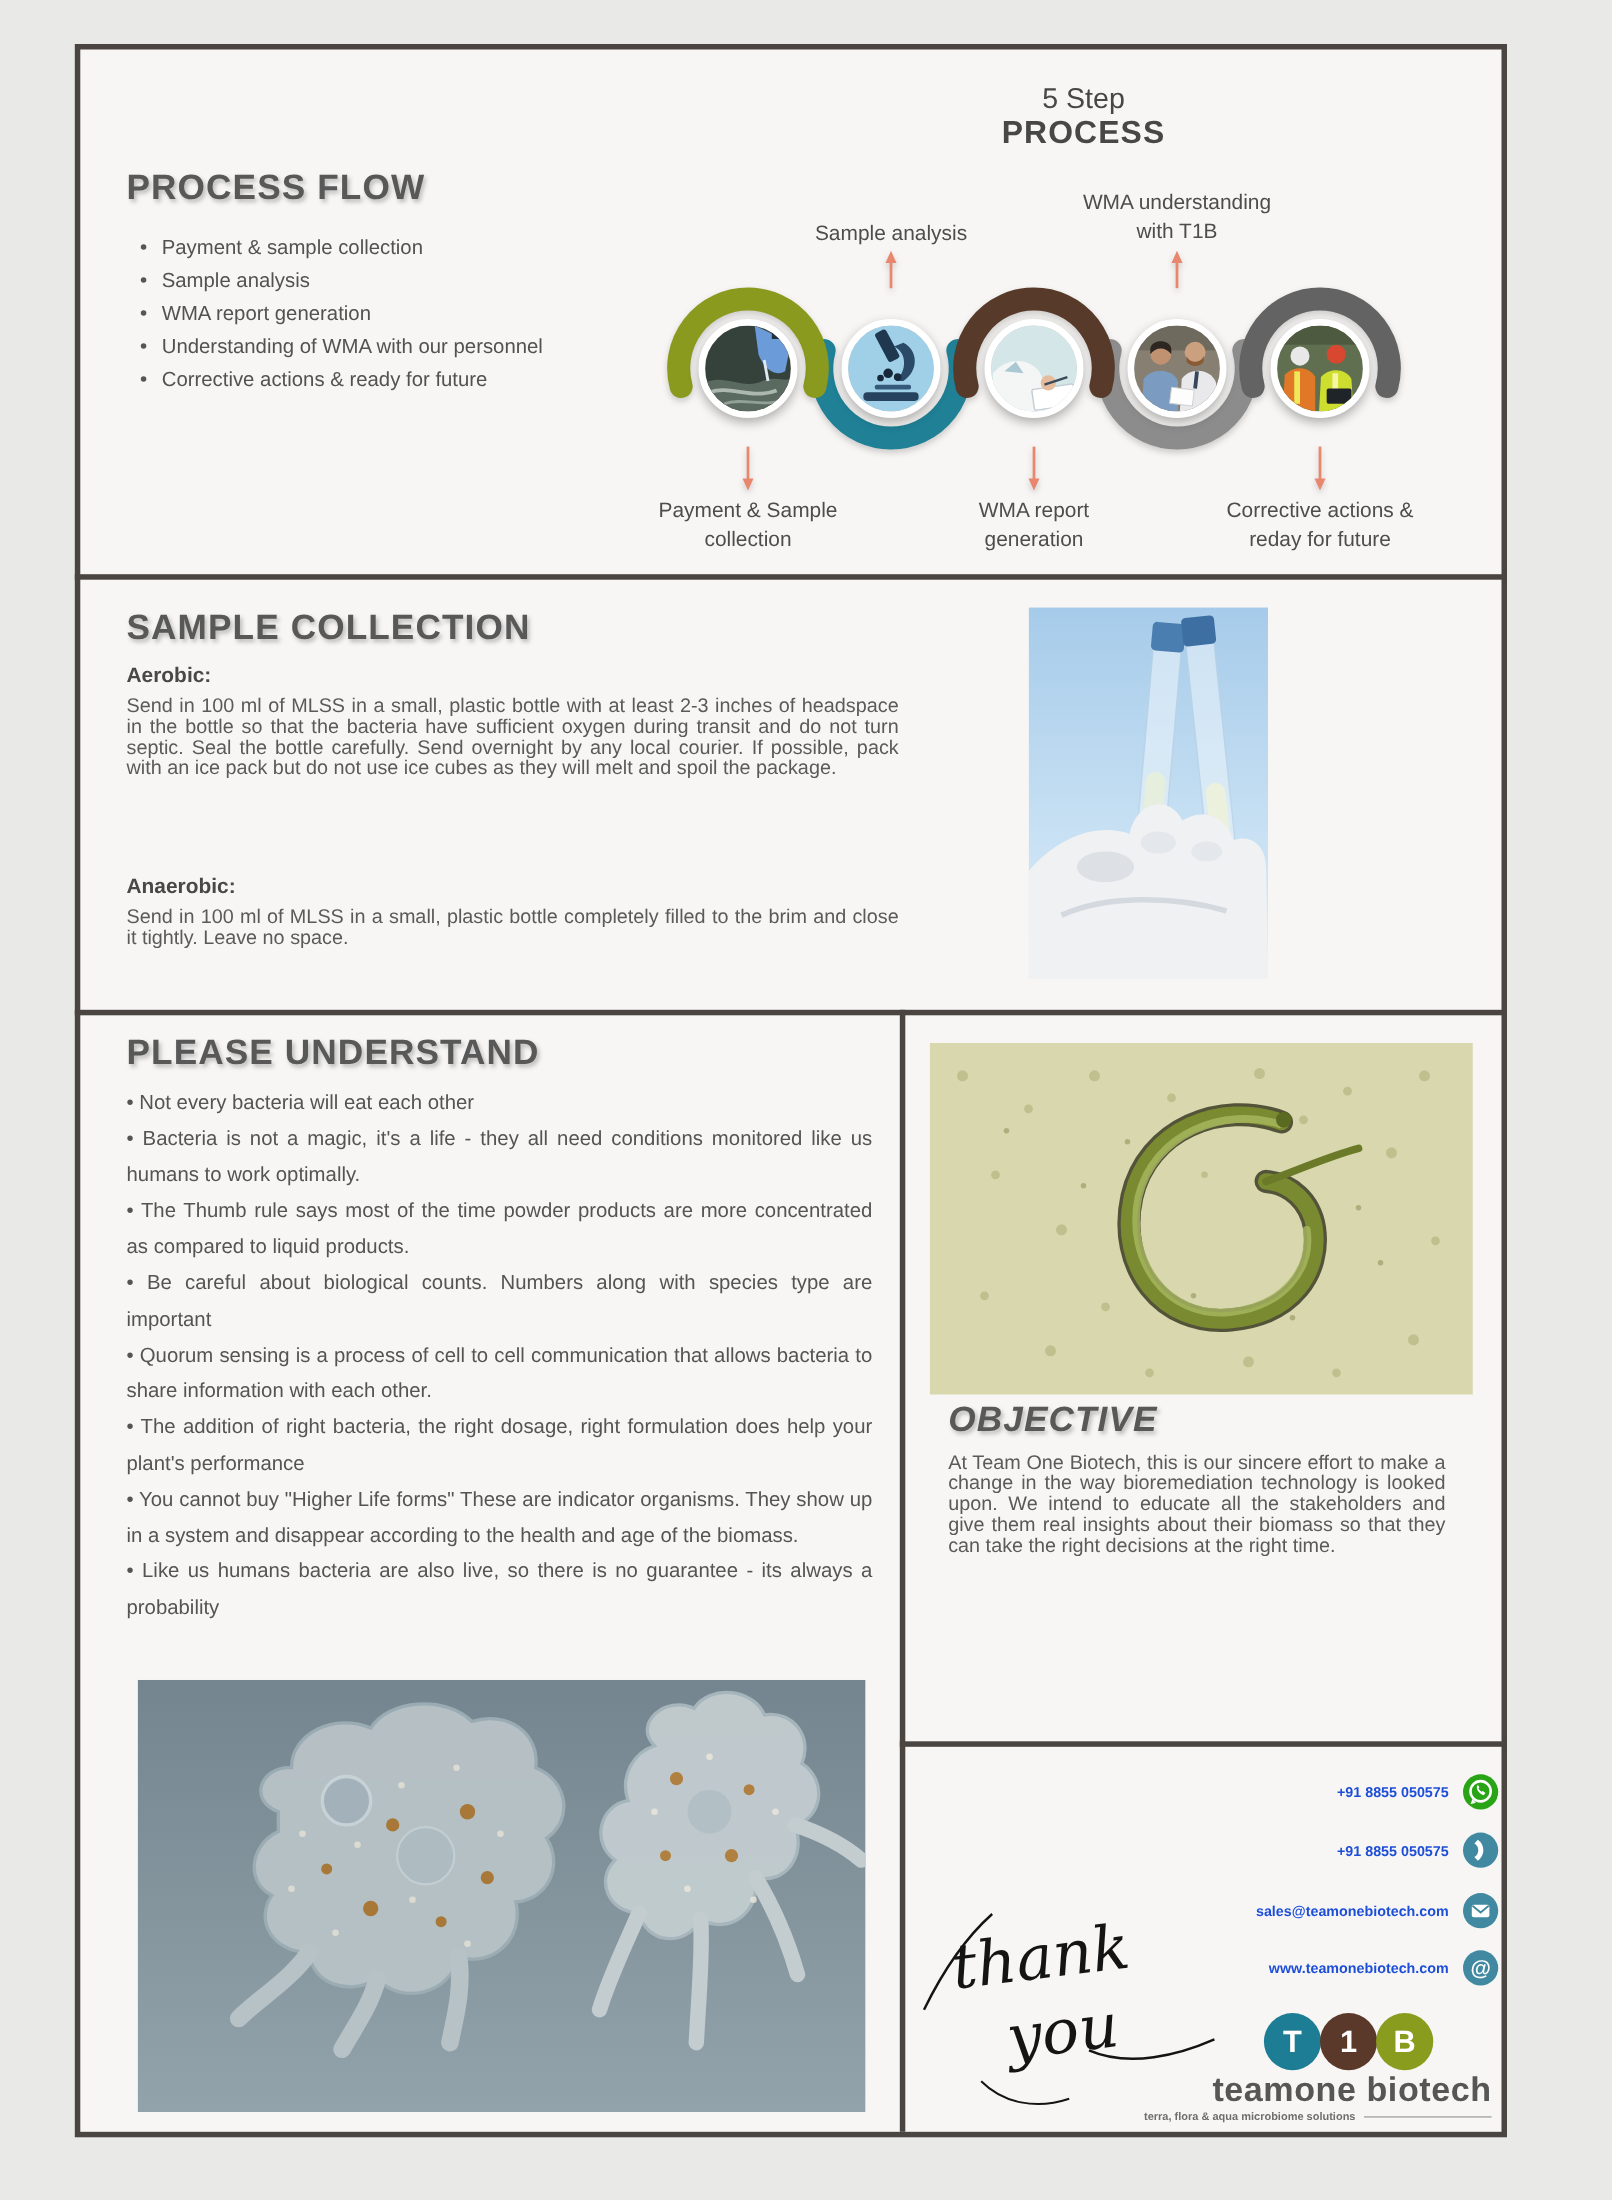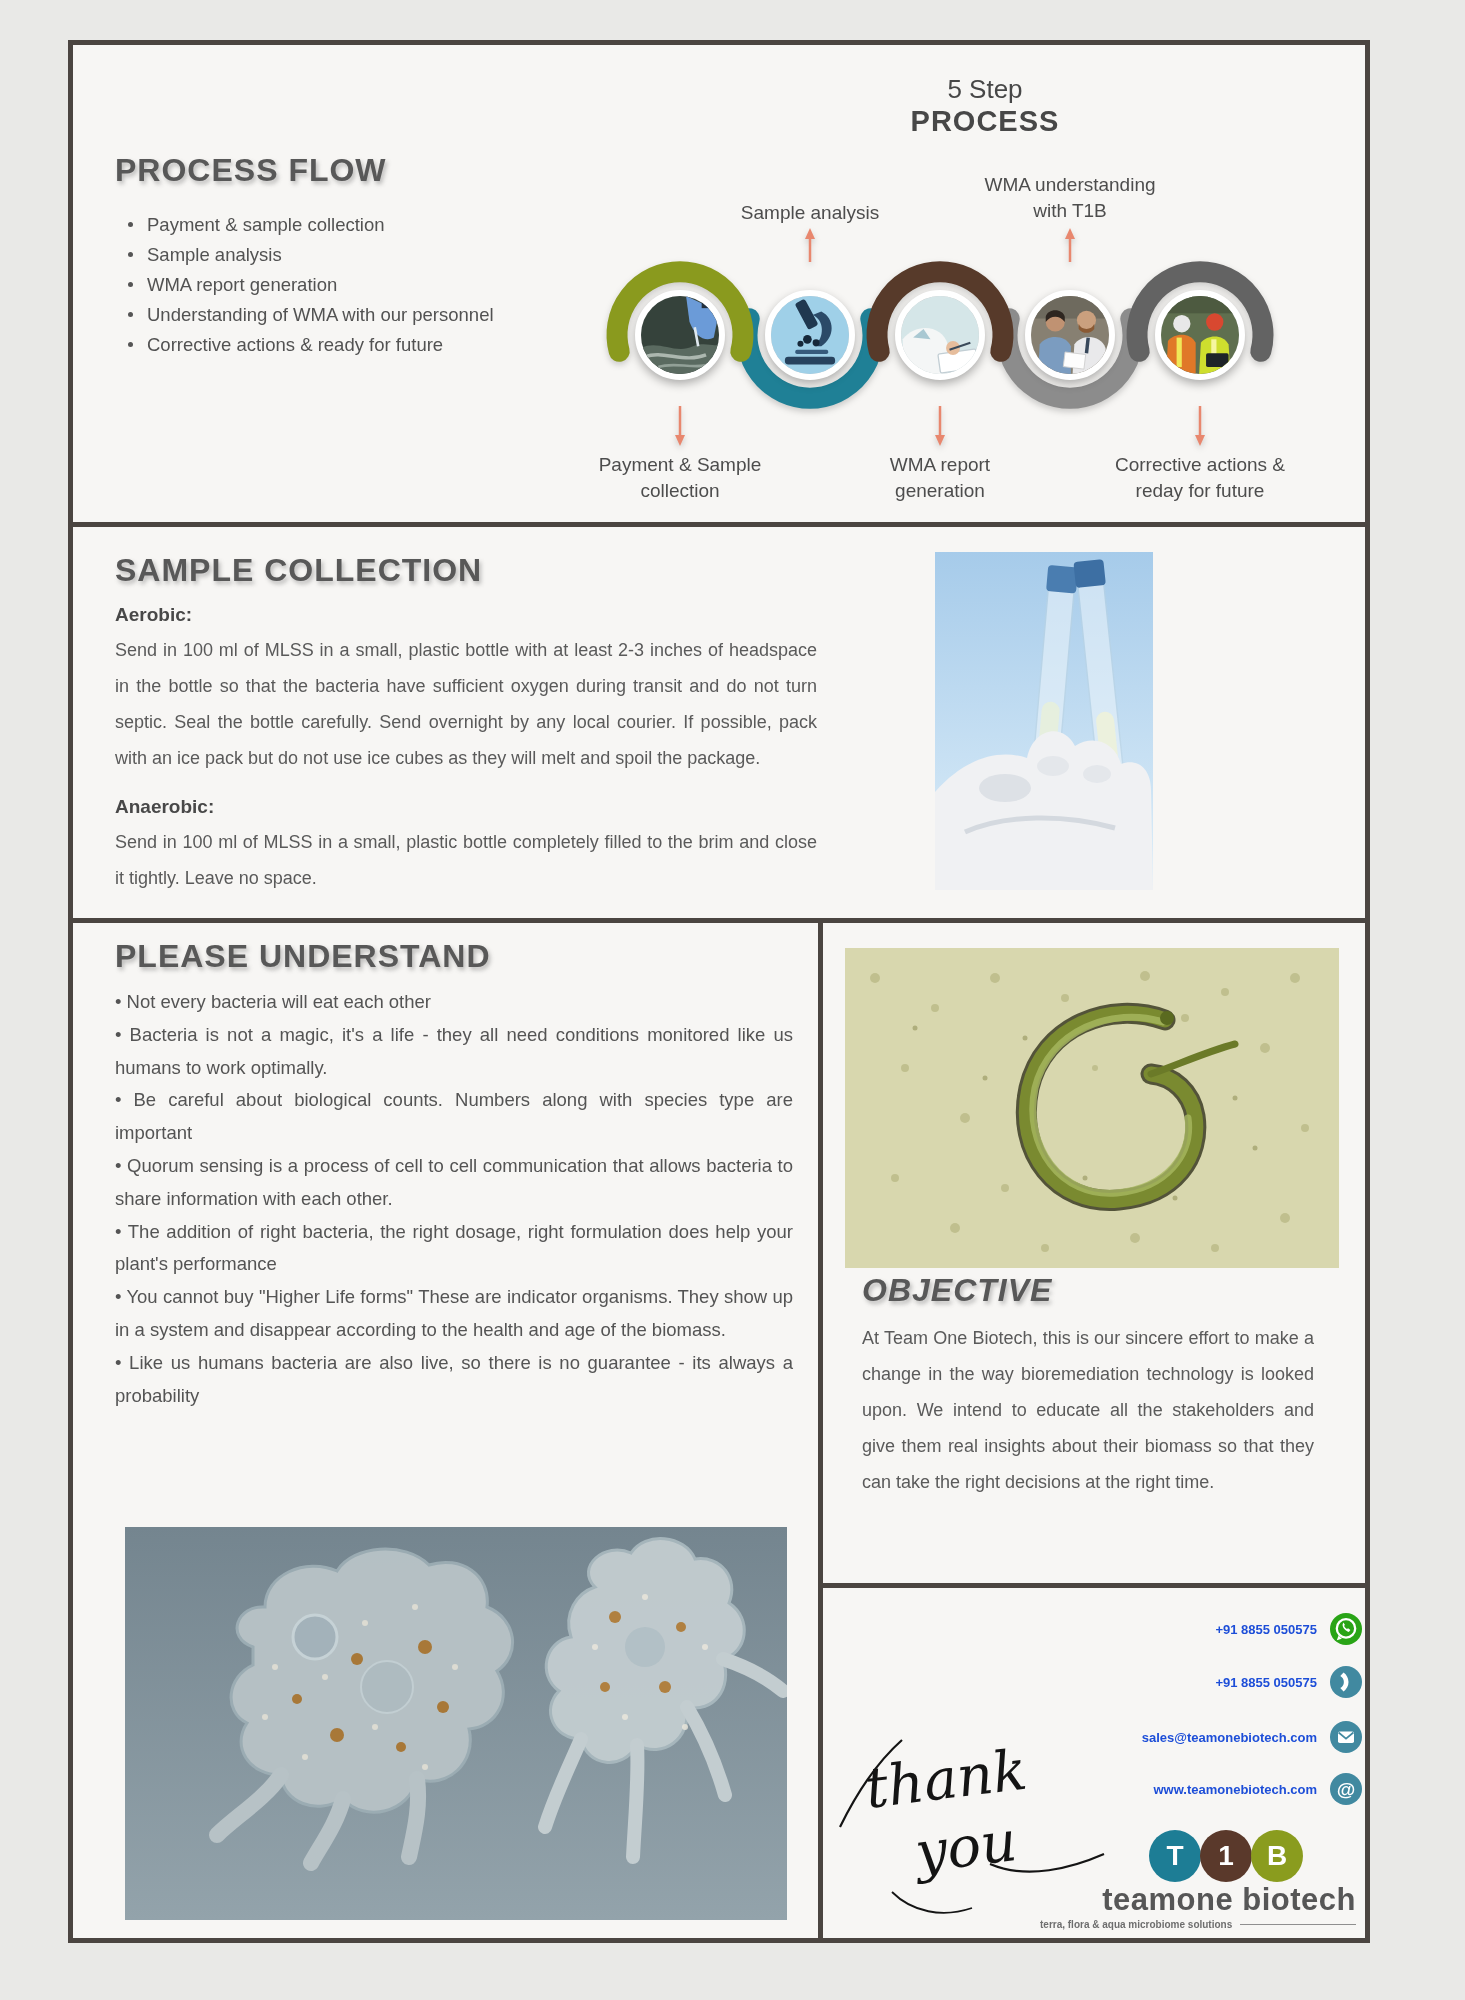--- a/index.html
+++ b/index.html
@@ -33,21 +33,21 @@
     position:absolute;width:90px;height:90px;border-radius:50%;
     border:6px solid #ffffff;box-sizing:border-box;
     box-shadow:0 4px 10px rgba(0,0,0,.3);
     overflow:hidden;background:#ccc;z-index:3;
   }
   .step-circle svg{width:100%;height:100%;display:block;}
   .diag-label{
     position:absolute;text-align:center;font-size:19px;line-height:26px;color:#4d4d4d;z-index:2;
   }
   
-  .para{font-size:18px;line-height:36px;color:#5a5a5a;text-align:justify;}
+  .para{font-size:18px;line-height:19px;color:#5a5a5a;text-align:justify;}
   .blabel{font-size:19px;font-weight:700;color:#484848;}
   .pu-bullets div{font-size:18.5px;line-height:32.8px;color:#545454;text-align:justify;}
   
   .contact-row{position:absolute;left:890px;width:472px;height:34px;display:flex;justify-content:flex-end;align-items:center;gap:13px;}
   .contact-text{font-size:13px;font-weight:600;color:#1d4ed8;white-space:nowrap;}
   .cicon{width:32px;height:32px;border-radius:50%;flex:0 0 auto;display:flex;align-items:center;justify-content:center;}
   .cicon svg{width:32px;height:32px;display:block;}
   .cicon-green{background:#29a416;}
   .cicon-teal{background:#4189a0;}
   
@@ -231,20 +231,21 @@
     <ellipse cx="118" cy="214" rx="16" ry="10" fill="#e4e7eb"></ellipse>
     <ellipse cx="162" cy="222" rx="14" ry="9" fill="#e4e7eb"></ellipse>
     <path d="M30,280 C70,262 130,262 180,276" stroke="#d4d9df" stroke-width="5" fill="none"></path>
   </svg>
 </div>
 
 <div class="abs sec-title" style="left:115px;top:938px;">PLEASE UNDERSTAND</div>
 <div class="abs pu-bullets" style="left:115px;top:986px;width:678px;">
   <div>• Not every bacteria will eat each other</div>
   <div>• Bacteria is not a magic, it's a life - they all need conditions monitored like us humans to work optimally.</div>
+  <div>• The Thumb rule says most of the time powder products are more concentrated as compared to liquid products.</div>
   <div>• Be careful about biological counts. Numbers along with species type are important</div>
   <div>• Quorum sensing is a process of cell to cell communication that allows bacteria to share information with each other.</div>
   <div>• The addition of right bacteria, the right dosage, right formulation does help your plant's performance</div>
   <div>• You cannot buy "Higher Life forms" These are indicator organisms. They show up in a system and disappear according to the health and age of the biomass.</div>
   <div>• Like us humans bacteria are also live, so there is no guarantee - its always a probability</div>
 </div>
 
 <div class="abs" style="left:125px;top:1527px;width:662px;height:393px;overflow:hidden;">
   <svg viewBox="0 0 662 393" preserveAspectRatio="none" style="width:100%;height:100%;display:block;">
     <defs>

